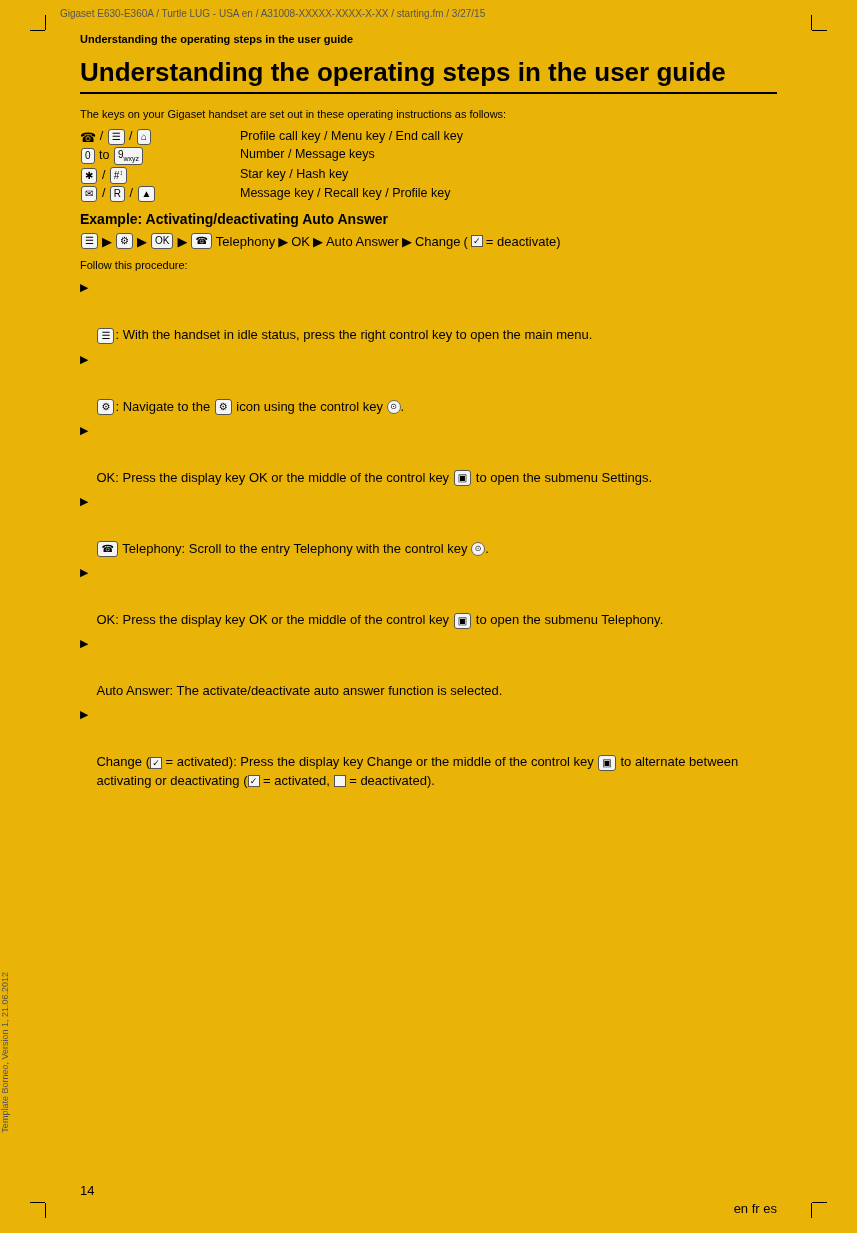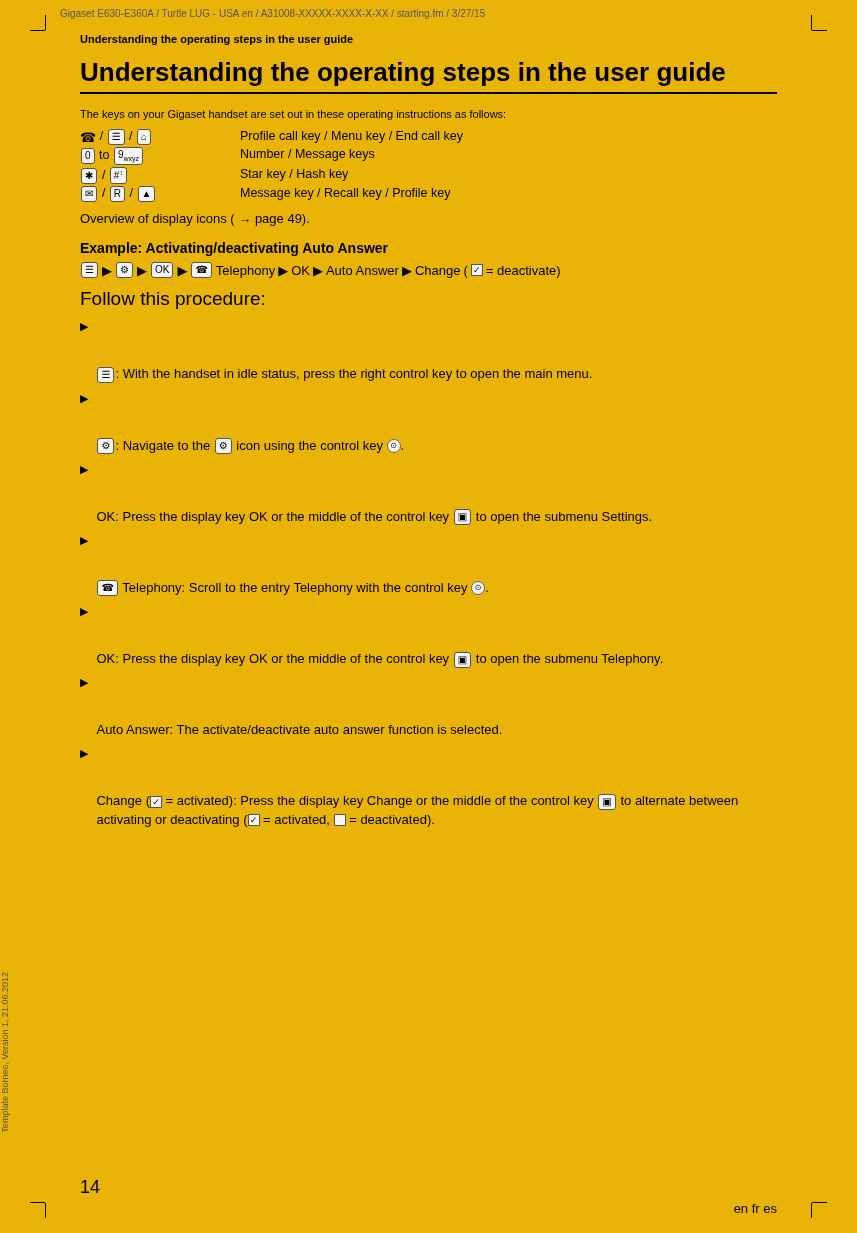--- a/index.html
+++ b/index.html
@@ -127,21 +127,21 @@
     .nav-sequence {
       display: flex;
       align-items: center;
       flex-wrap: wrap;
       gap: 3px;
       margin-bottom: 10px;
       font-size: 13px;
     }
 
     .follow-text {
-      font-size: 19px;
+      font-size: 11px;
       margin-bottom: 8px;
     }
 
     .bullet-list {
       list-style: none;
       padding: 0;
       margin: 0 0 10px 0;
     }
 
     .bullet-list li {
@@ -190,21 +190,21 @@
       transform: rotate(180deg);
       font-size: 9px;
       color: #555;
       padding-left: 8px;
     }
 
     .page-number {
       position: absolute;
       bottom: 35px;
       left: 80px;
-      font-size: 18px;
+      font-size: 13px;
       color: #000;
     }
 
     .lang-indicator {
       position: absolute;
       bottom: 17px;
       right: 80px;
       font-size: 13px;
       color: #000;
     }
@@ -286,25 +286,20 @@
             <span> / </span>
             <span class="key-icon">R</span>
             <span> / </span>
             <span class="key-icon">▲</span>
           </td>
           <td>Message key / Recall key / Profile key</td>
         </tr>
       </tbody>
     </table>
 
-    <p class="overview-text">
-      <span>Overview of display icons (</span>
-      <span> → </span>
-      <span>page 49).</span>
-    </p>
 
     <p class="section-heading">Example: Activating/deactivating Auto Answer</p>
 
 
     <div class="nav-sequence">
       <span class="key-icon">☰</span>
       <span>▶</span>
       <span class="key-icon">⚙</span>
       <span>▶</span>
       <span class="key-icon">OK</span>

